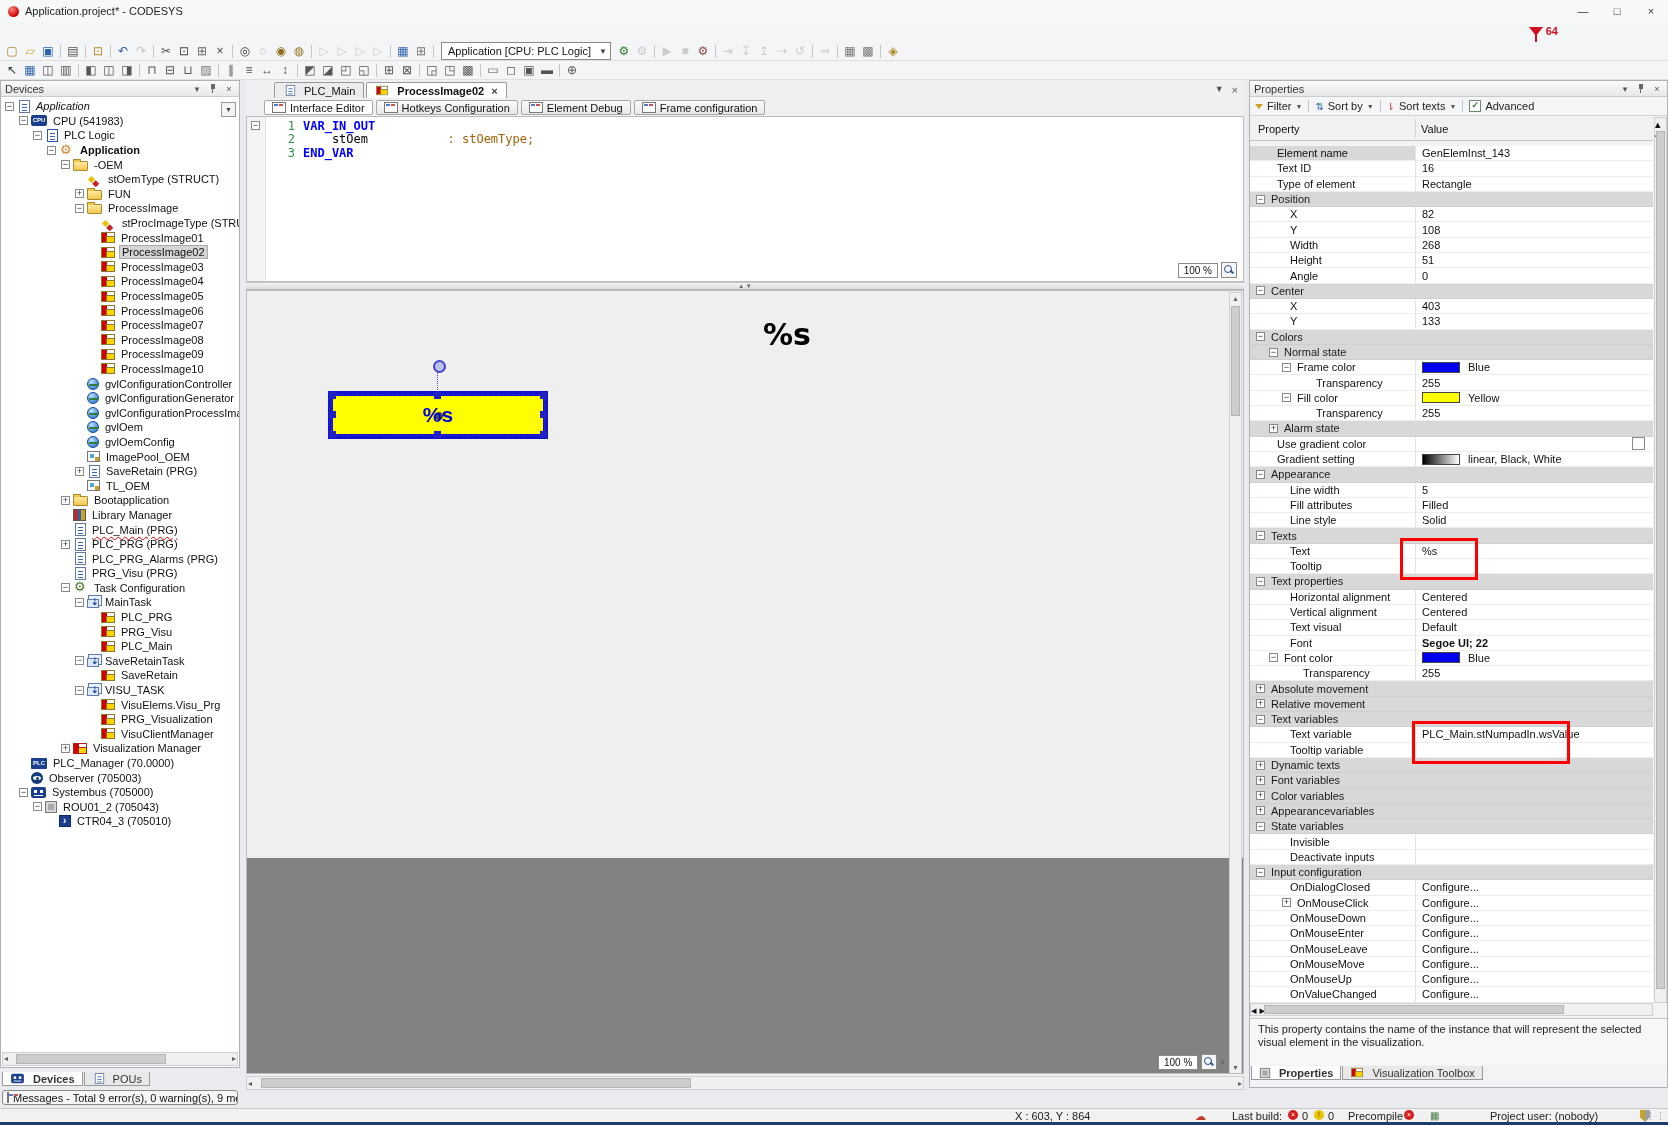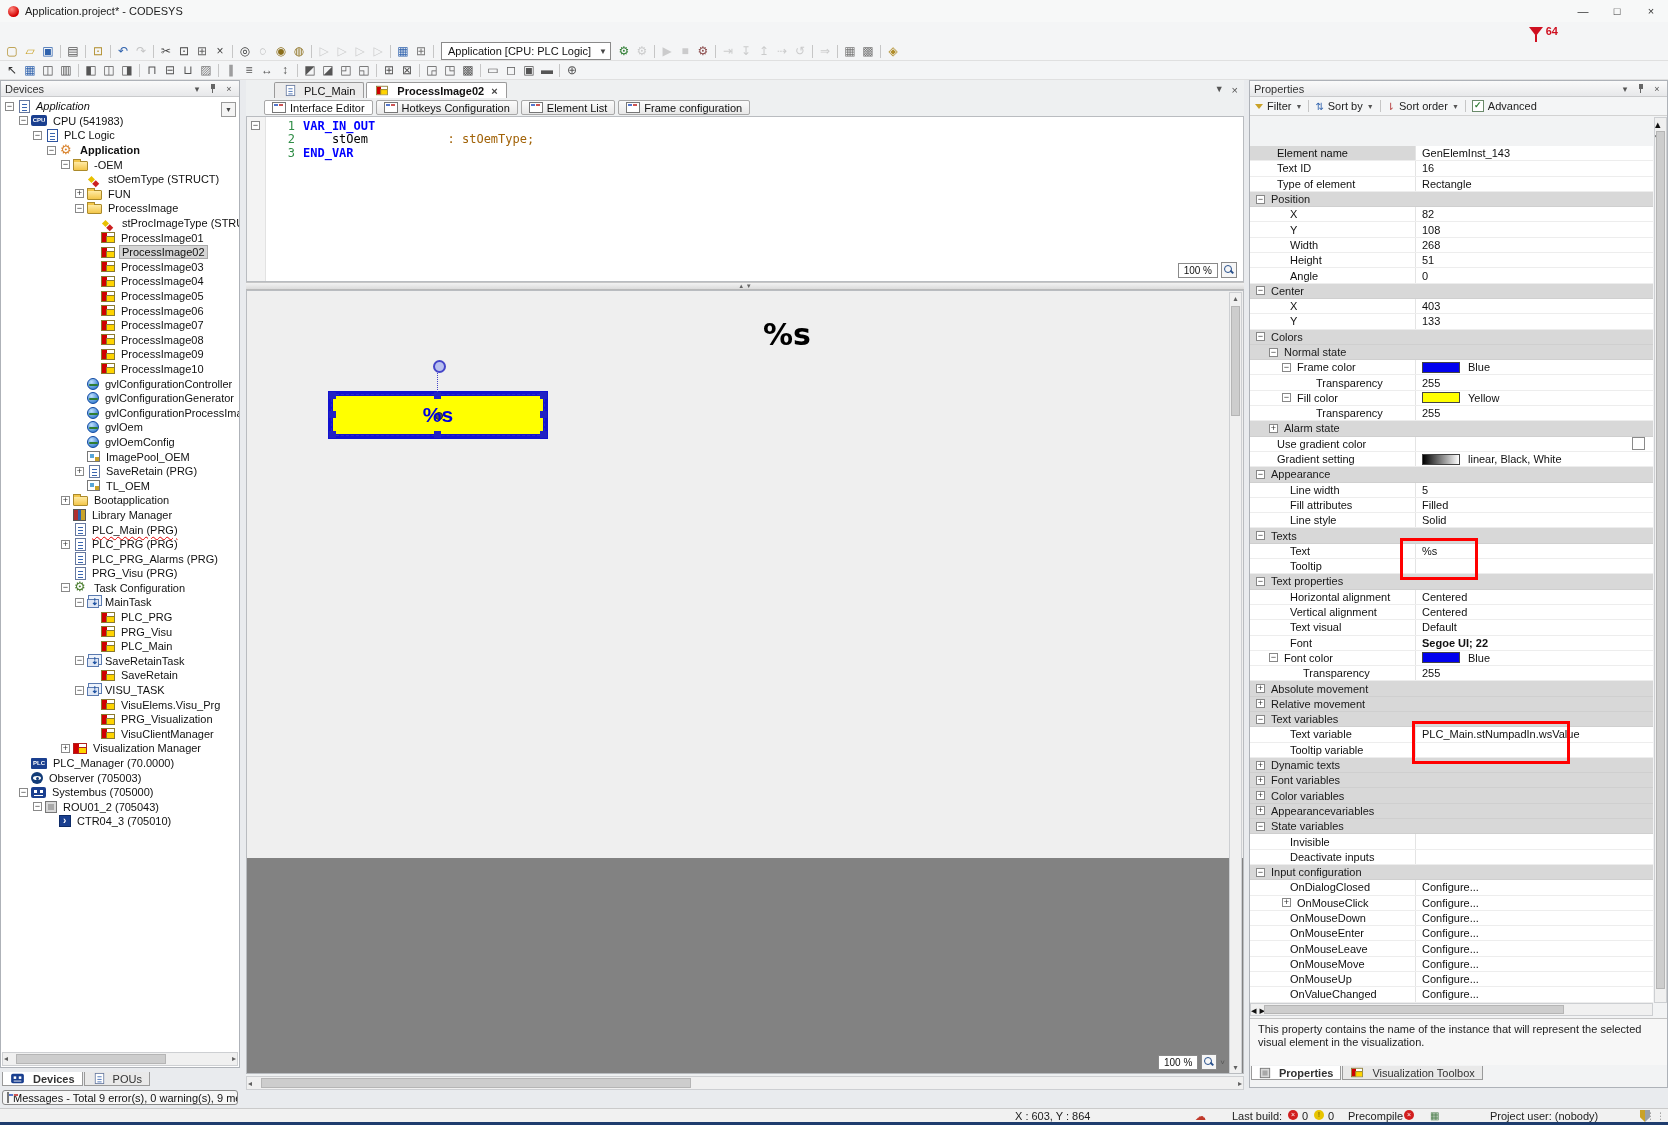--- a/index.html
+++ b/index.html
@@ -631,21 +631,21 @@
         <span class="stab on">
           <span class="stic"></span>
           <span>Interface Editor</span>
         </span>
         <span class="stab">
           <span class="stic"></span>
           <span>Hotkeys Configuration</span>
         </span>
         <span class="stab">
           <span class="stic"></span>
-          <span>Element List</span>
+          <span>Element Debug</span>
         </span>
         <span class="stab">
           <span class="stic"></span>
           <span>Frame configuration</span>
         </span>
       </div>
     <div id="codepane">
       <div class="cmargin"></div>
       <div class="fold">−</div>
       <div id="codelines">
@@ -706,25 +706,30 @@
     <div id="pfilter">
       <span class="minifunnel"></span>
       <span>Filter</span>
         <span class="car">▼</span>
       <span class="fsep"></span>
       <span style="color:#2f62ad;font-size:10px;">⇅</span>
       <span>Sort by</span>
         <span class="car">▼</span>
       <span class="fsep"></span>
       <span style="color:#b03030;font-size:10px;">⇂</span>
-      <span>Sort order</span>
+      <span>Sort texts</span>
         <span class="car">▼</span>
       <span class="fsep"></span>
       <span class="advbox">✓</span>
       <span>Advanced</span>
+    </div>
+    <div id="pgridhead">
+      <span class="c1">Property</span>
+      <span class="cdiv"></span>
+      <span class="c2">Value</span>
     </div>
     <div id="prows" style="position: absolute;">
         <div class="prow psel">
           <span class="lab">
             <span style="flex: 0 0 auto; width: 27px;"></span>
             <span>Element name</span>
           </span>
           <span class="val">
             <span>GenElemInst_143</span>
           </span>

